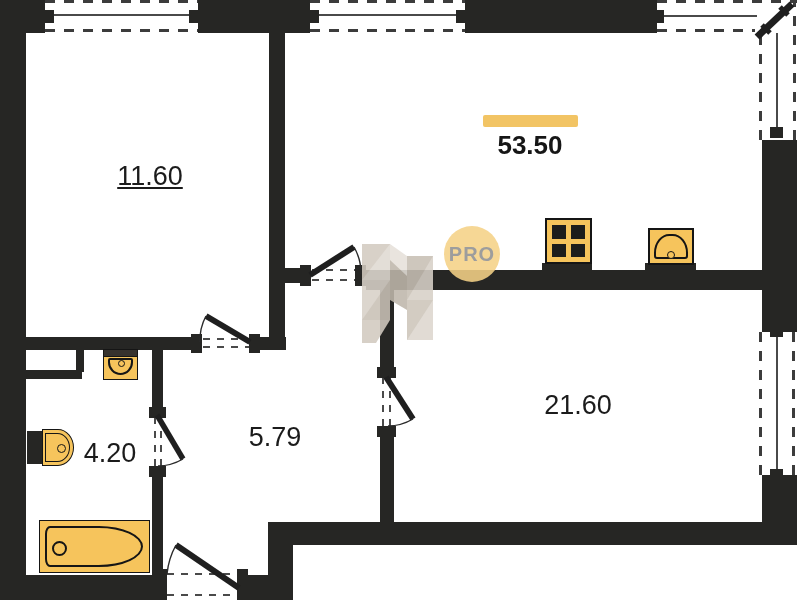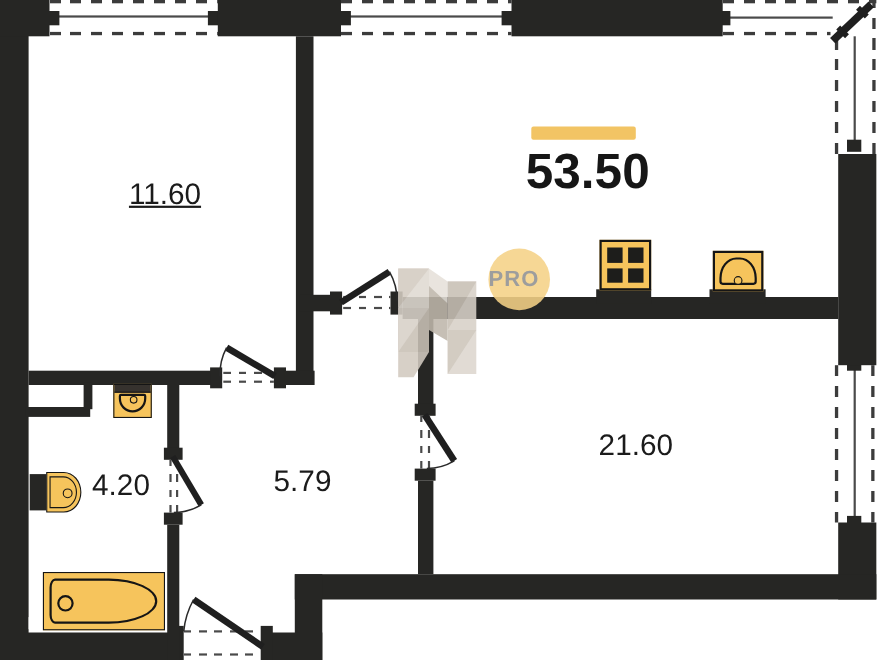--- a/index.html
+++ b/index.html
@@ -18,26 +18,26 @@
   .dash-v{position:absolute;width:3px;
     background:repeating-linear-gradient(0deg,#3c3c3c 0 10px,transparent 10px 19px);}
   .dash-thin-h{position:absolute;height:2px;
     background:repeating-linear-gradient(90deg,#4a4a4a 0 7px,transparent 7px 14px);}
   .dash-thin-v{position:absolute;width:2px;
     background:repeating-linear-gradient(0deg,#4a4a4a 0 7px,transparent 7px 14px);}
   .gl{position:absolute;background:#4a4a4a;}
   .label{position:absolute;width:110px;text-align:center;color:var(--ink);
     font-size:27px;letter-spacing:0px;}
   .total{position:absolute;left:478px;top:130px;width:104px;text-align:center;
-    color:#161616;font-size:45px;font-weight:bold;}
+    color:#161616;font-size:26px;font-weight:bold;}
   .accent-bar{position:absolute;left:483px;top:115px;width:95px;height:12px;
     background:var(--accent);border-radius:2px;}
   .logo-circle{position:absolute;left:444px;top:226px;width:56px;height:56px;
     border-radius:50%;background:rgba(245,209,134,0.88);z-index:7;
-    display:flex;align-items:center;
+    display:flex;align-items:center;justify-content:center;
     color:#9d9d9d;font-size:20px;font-weight:bold;letter-spacing:1px;}
   .svgov{position:absolute;left:0;top:0;z-index:5;}
   .fixture{position:absolute;z-index:6;box-sizing:border-box;}
   
   .stove{left:545px;top:218px;width:47px;height:46px;background:var(--fx);
     border:2px solid #151515;display:grid;grid-template-columns:1fr 1fr;
     grid-template-rows:1fr 1fr;gap:5px;padding:5px;}
   .stove div{background:#1d1d1b;}
   
   .ksink{left:648px;top:228px;width:46px;height:37px;background:var(--fx);
@@ -225,15 +225,15 @@
   <div class="logo-circle">
     <span>PRO</span>
   </div>
 
   <div class="accent-bar"></div>
   <div class="total">53.50</div>
 
   <div class="label" style="left:95px;top:161px;text-decoration:underline;">11.60</div>
   <div class="label" style="left:523px;top:390px;">21.60</div>
   <div class="label" style="left:220px;top:422px;">5.79</div>
-  <div class="label" style="left:55px;top:426px;">4.20</div>
+  <div class="label" style="left:55px;top:438px;">4.20</div>
 
 </div>
 
 </body></html>

